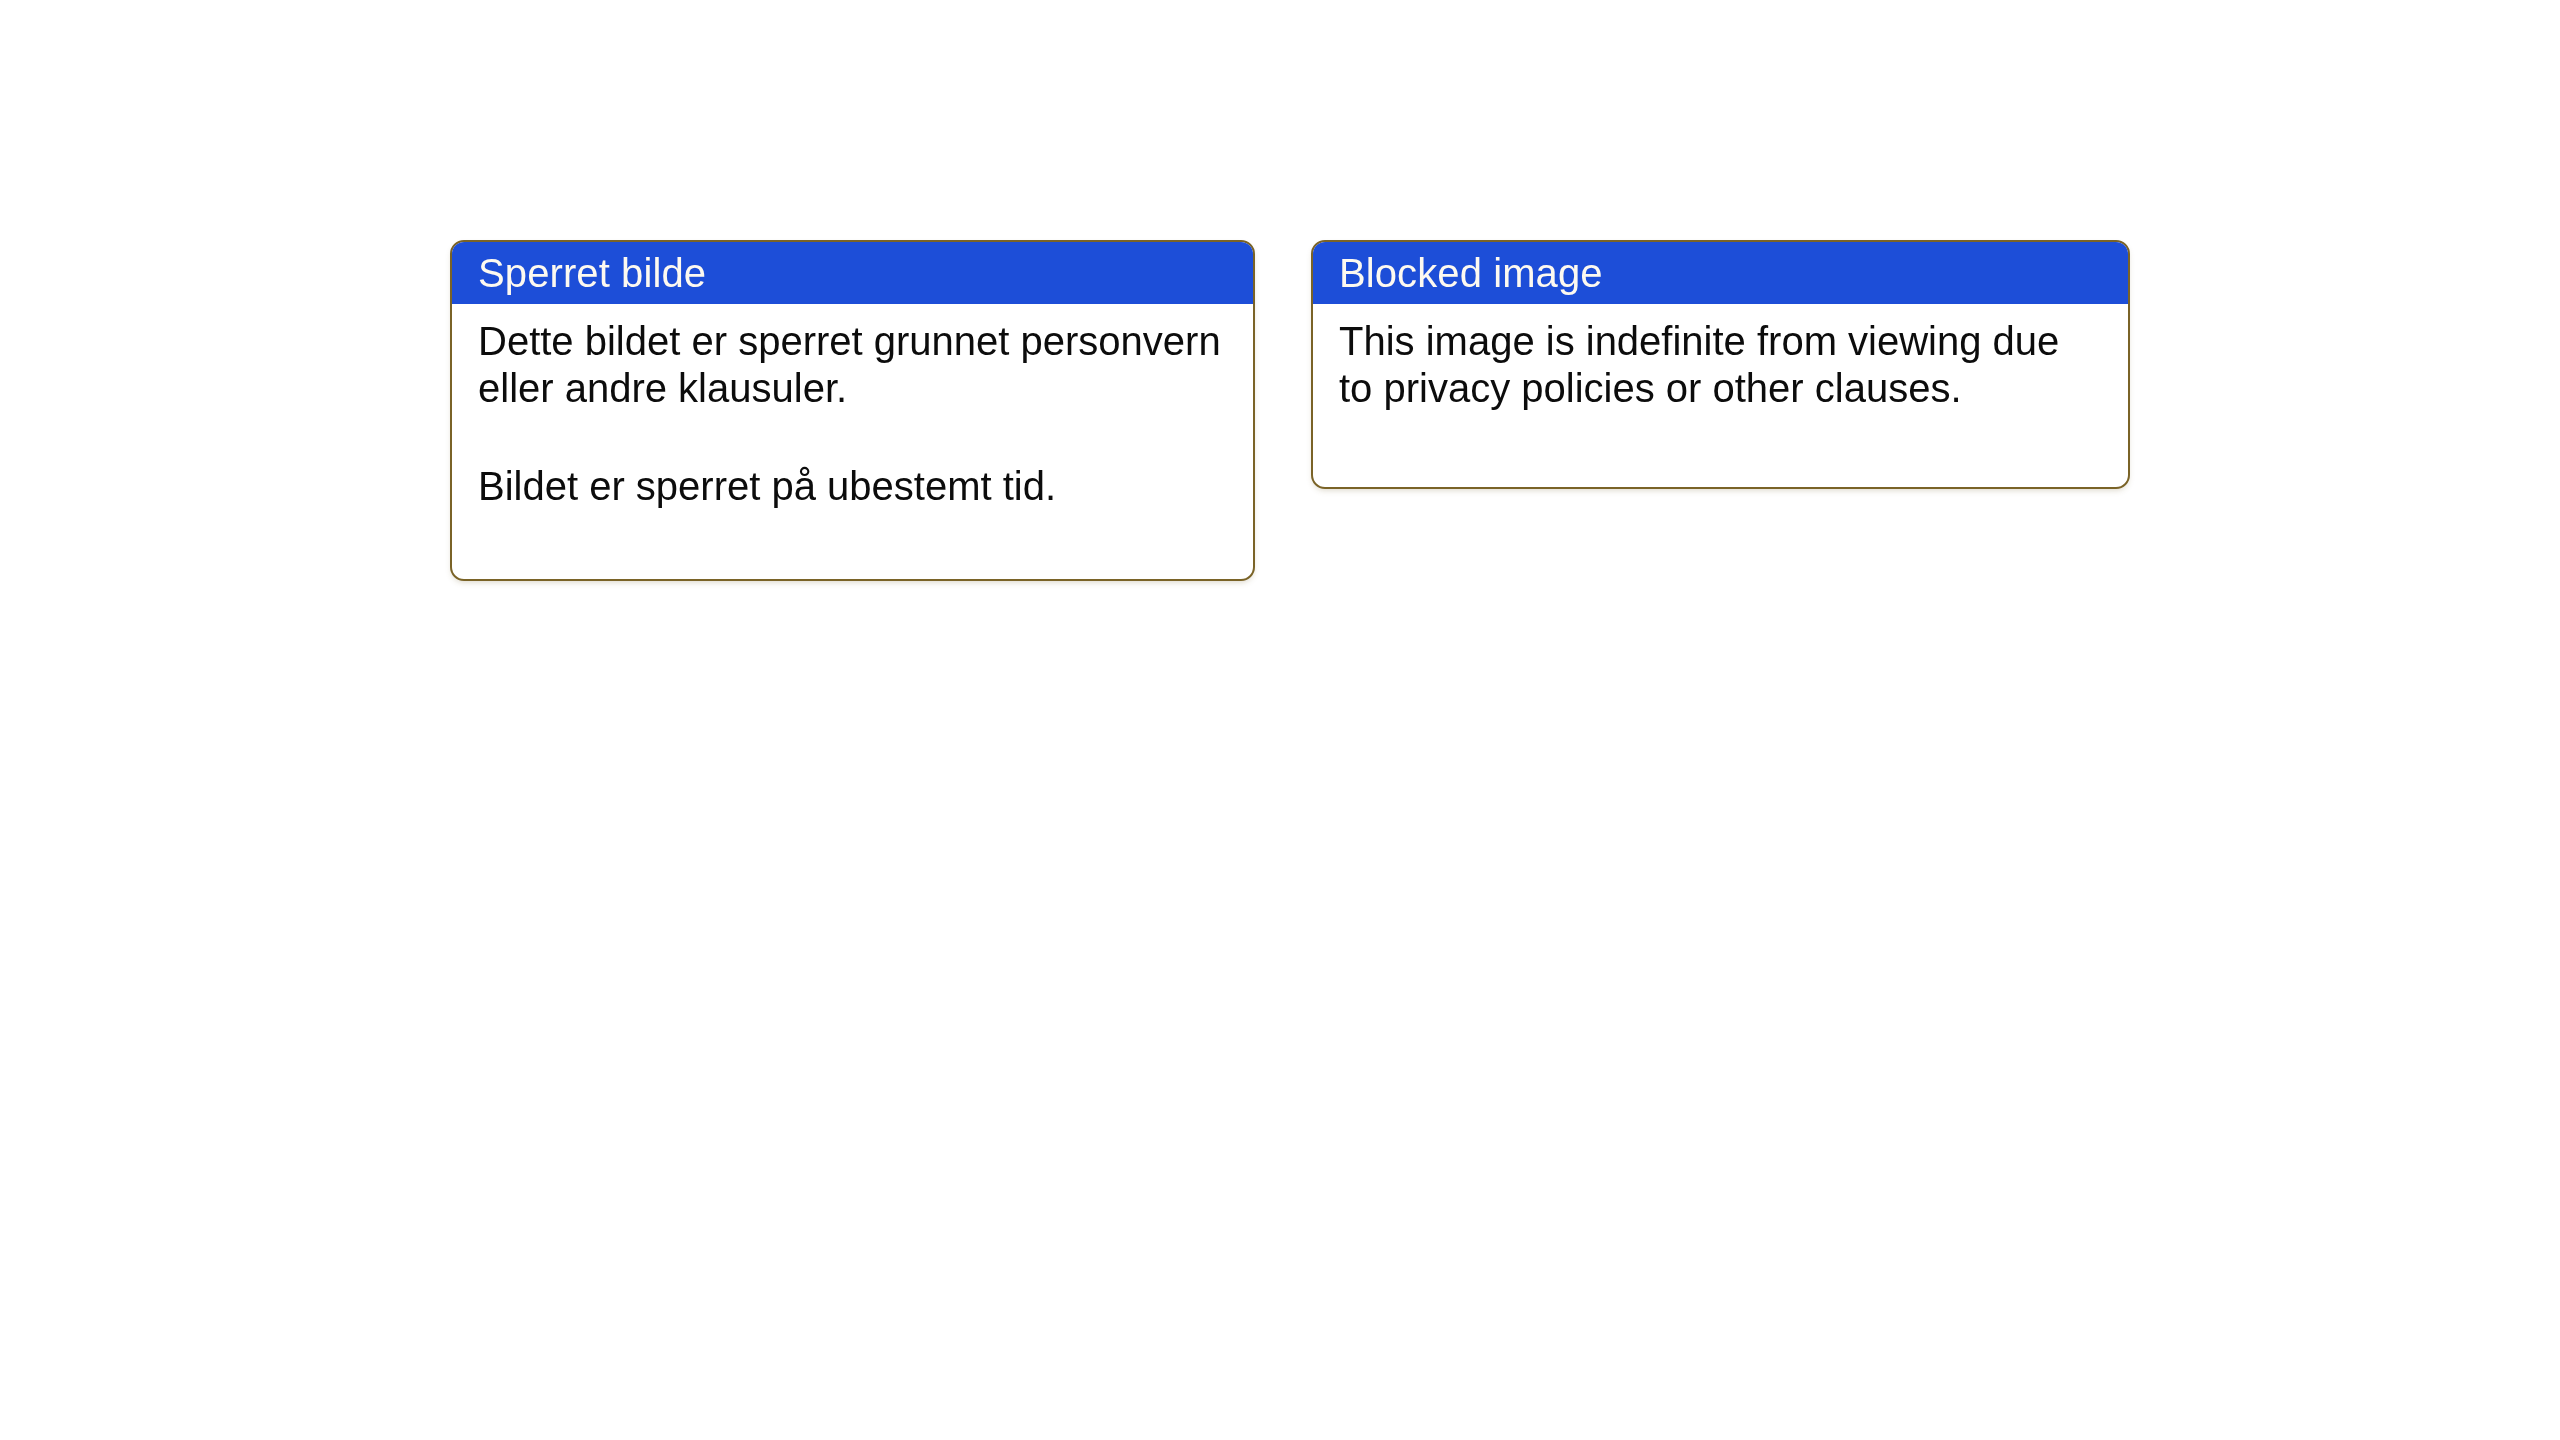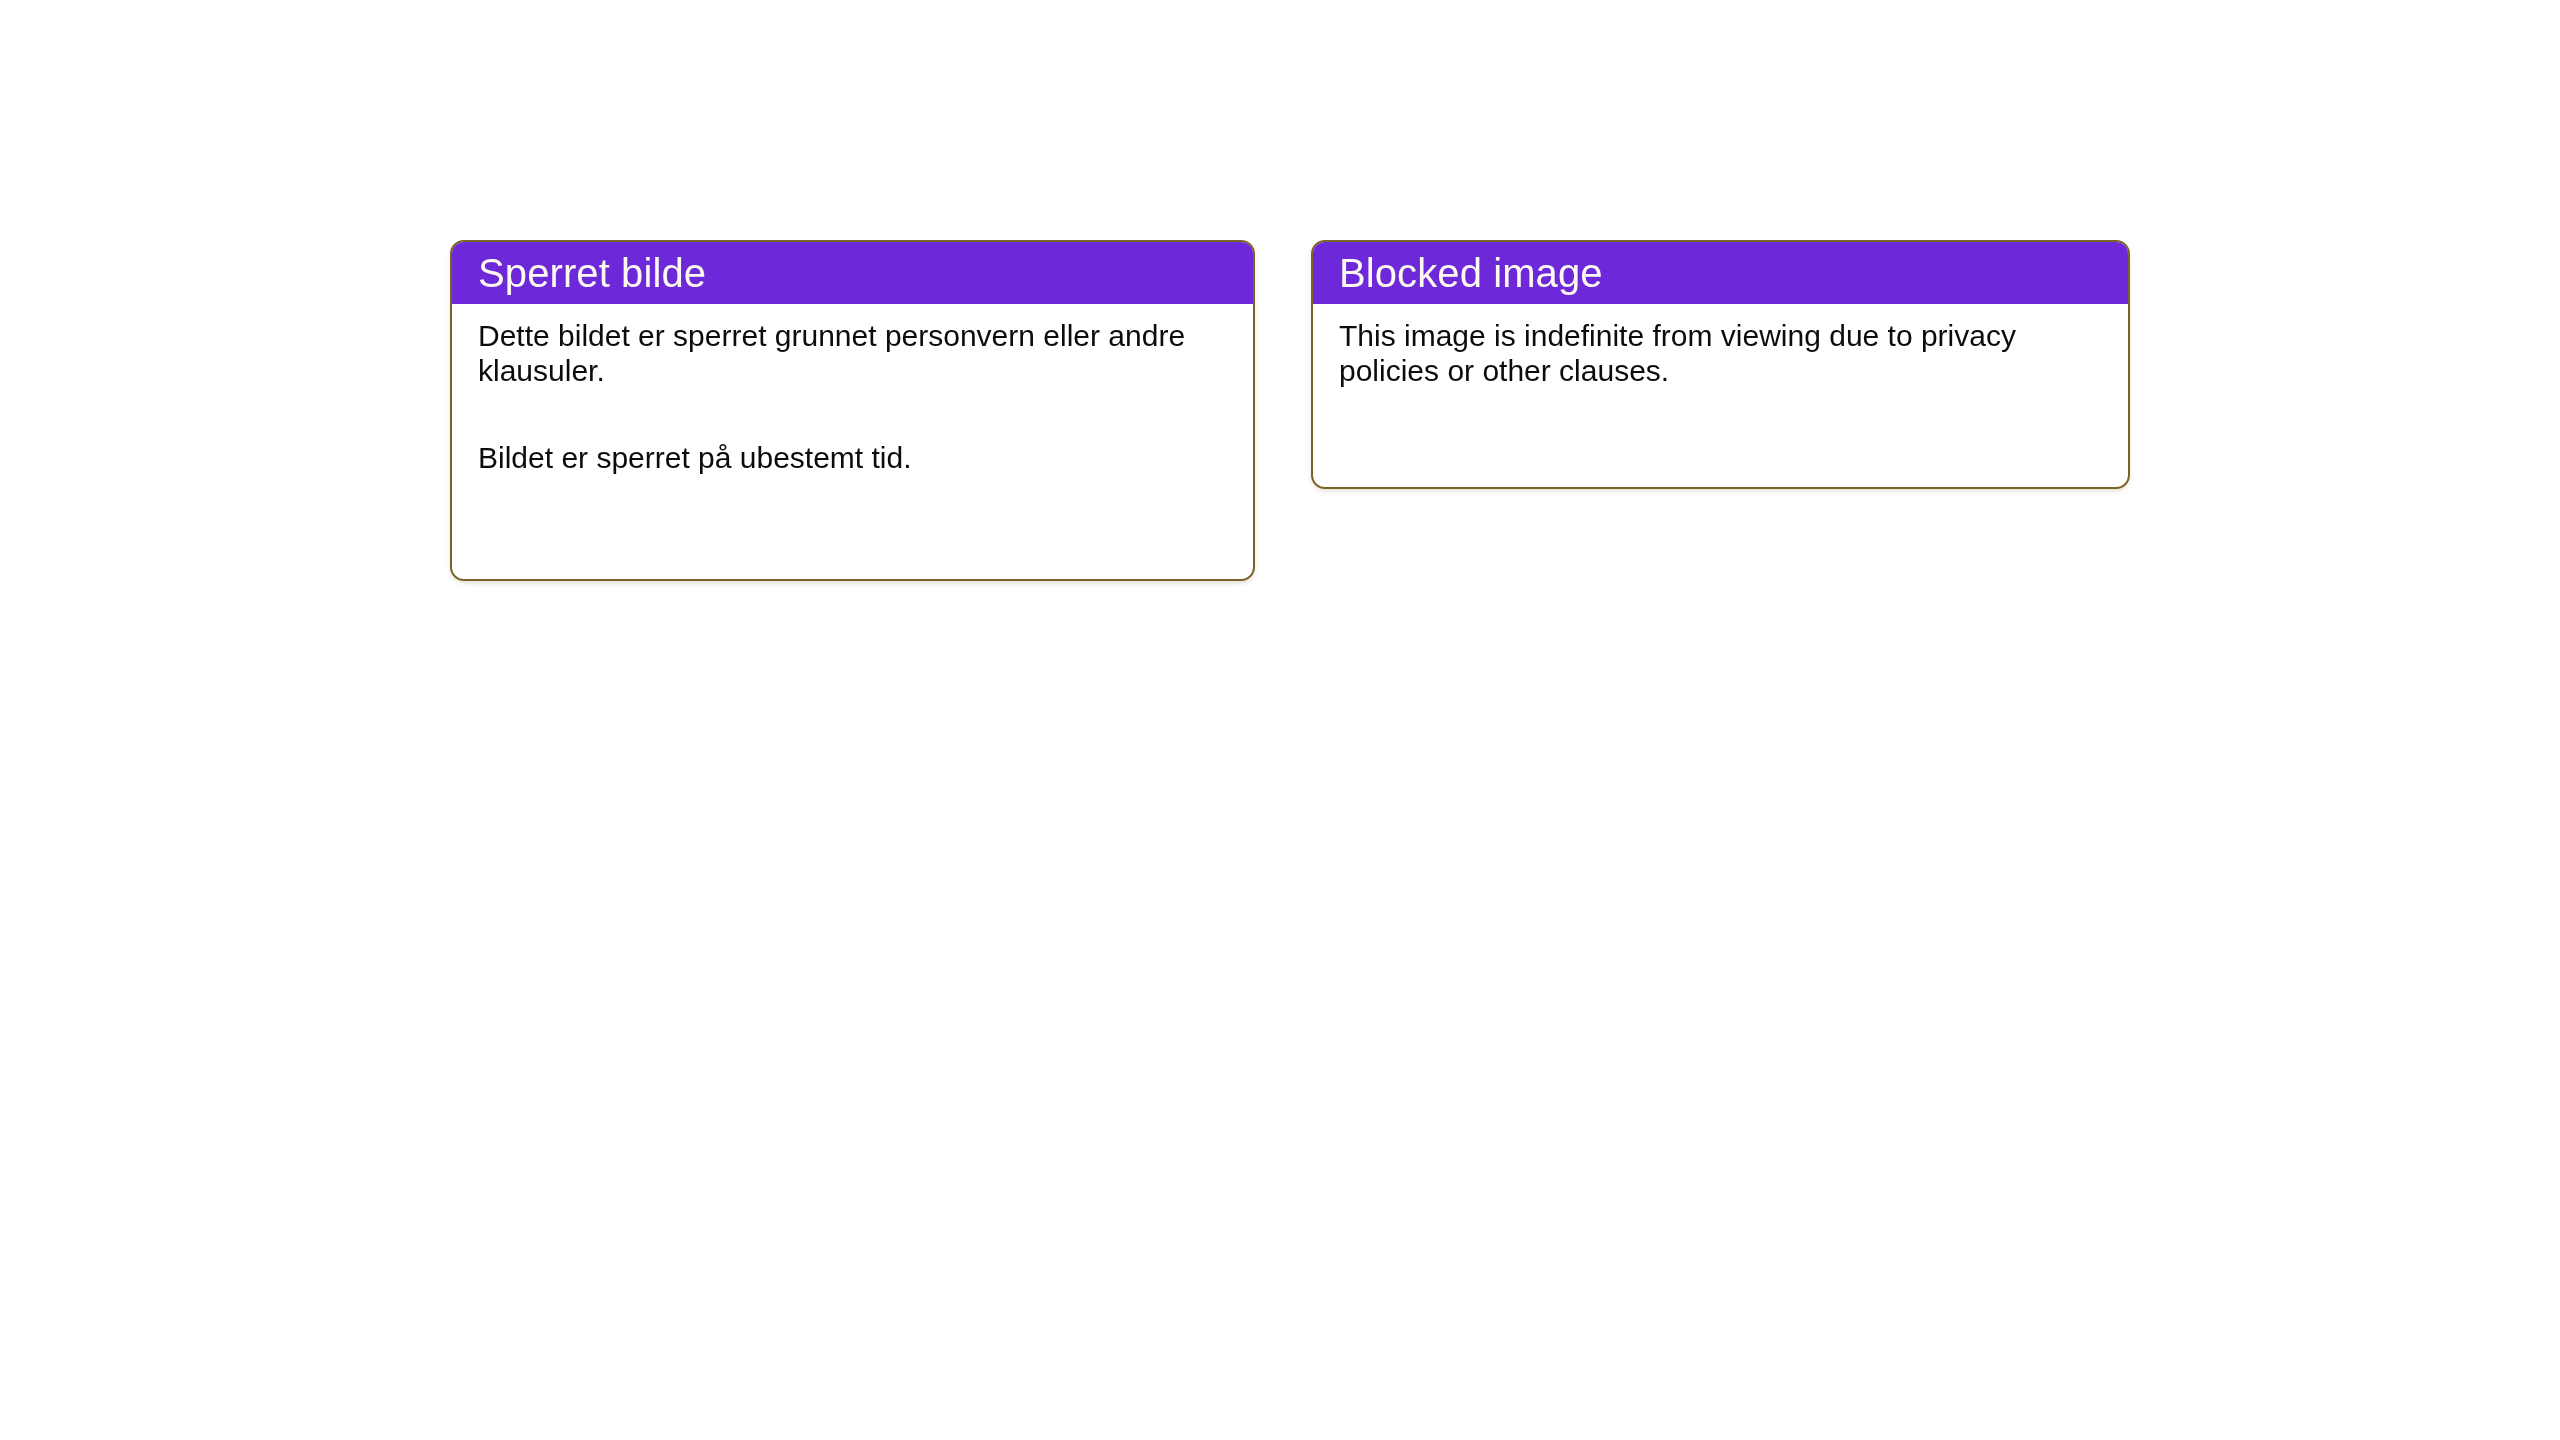--- a/index.html
+++ b/index.html
@@ -30,21 +30,21 @@
     border-radius: 14px;
     overflow: hidden;
     box-shadow: 0 3px 6px -2px rgba(120, 100, 50, 0.28);
   }
 
   #card-no  { left: 450px;  top: 240px; width: 805px; height: 341px; }
   #card-en  { left: 1311px; top: 240px; width: 819px; height: 249px; }
 
   .notice-header {
     height: 62px;
-    background: #6d28d9;
+    background: #1d4ed8;
     display: flex;
     align-items: center;
     padding: 0 0 0 26px;
     box-sizing: border-box;
   }
 
   .notice-header-title {
     color: #fdf9f0;
     font-size: 40px;
     font-weight: 400;
@@ -53,21 +53,21 @@
     white-space: nowrap;
   }
 
   .notice-body {
     padding: 14px 26px 20px 26px;
     box-sizing: border-box;
   }
 
   .notice-paragraph {
     color: #0c0c0c;
-    font-size: 30px;
+    font-size: 40px;
     line-height: 1.18;
     margin: 0;
     font-weight: 400;
   }
 
   .notice-paragraph + .notice-paragraph {
     margin-top: 51px;
   }
 </style>
 </head>

